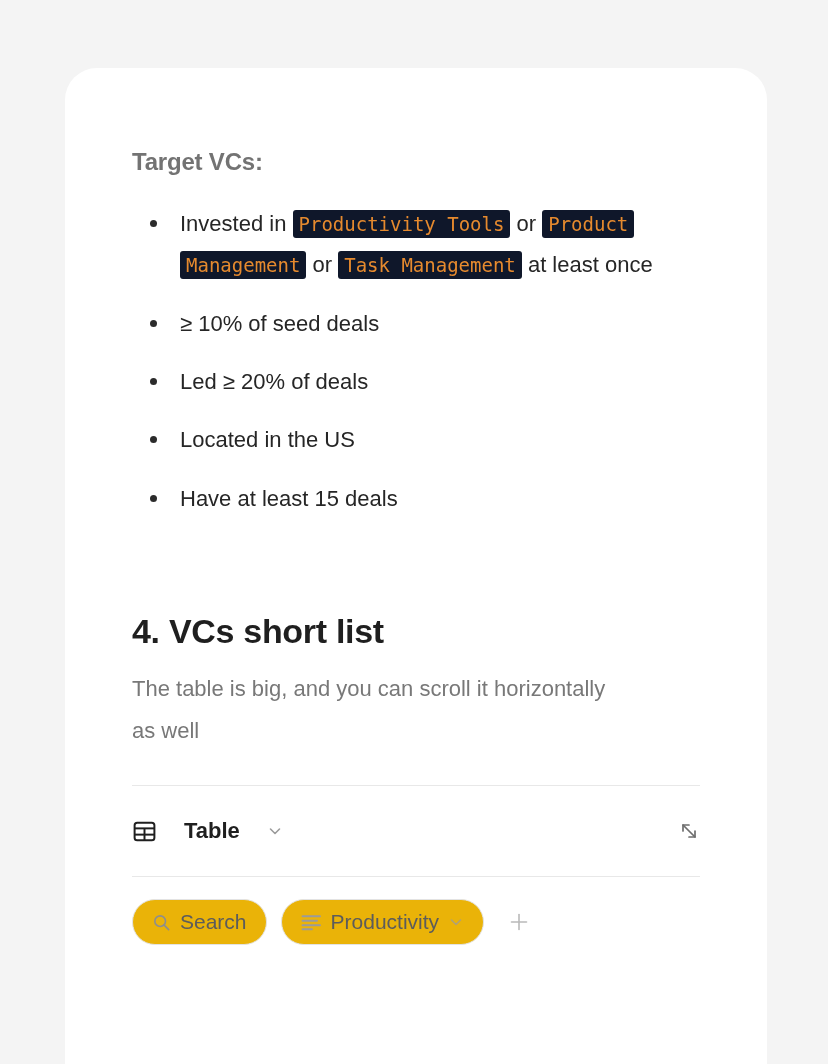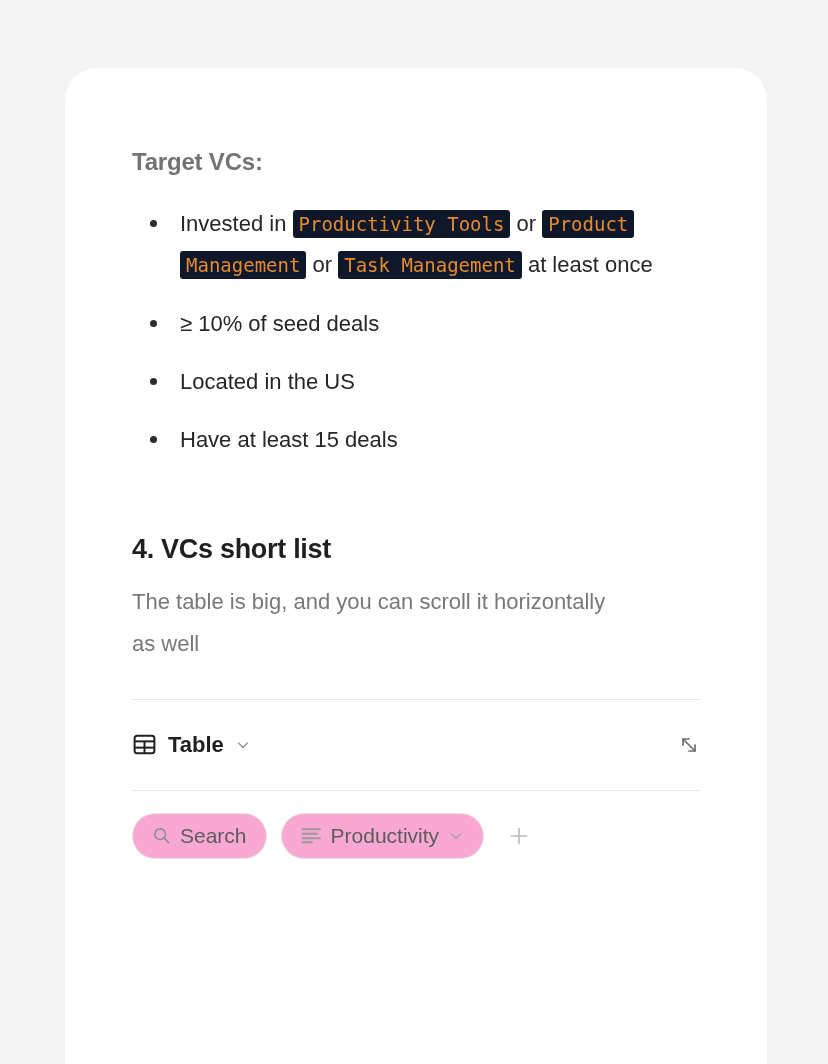--- a/index.html
+++ b/index.html
@@ -37,26 +37,26 @@
   .sub-heading {
     font-size: 24px;
     font-weight: bold;
     color: #737373;
     letter-spacing: -0.2px;
     padding-top: 80px;
     line-height: 1.2;
   }
 
   .section-heading {
-    font-size: 27px;
+    font-size: 34px;
     font-weight: bold;
     color: #1f1f1f;
     letter-spacing: -0.3px;
     line-height: 1.2;
-    margin-top: 72px;
+    margin-top: 92px;
   }
 
   .section-desc {
     font-size: 22px;
     color: #787878;
     line-height: 1.9;
     margin-top: 16px;
     max-width: 480px;
   }
 
@@ -111,21 +111,21 @@
     display: flex;
     align-items: center;
     height: 90px;
     padding: 0 67px;
     justify-content: space-between;
   }
 
   .view-left {
     display: flex;
     align-items: center;
-    gap: 11px;
+    gap: 27px;
   }
 
   .view-name {
     font-size: 22px;
     font-weight: bold;
     color: #1f1f1f;
   }
 
   
   #filter-bar {
@@ -136,21 +136,21 @@
   }
 
   .pill {
     display: flex;
     align-items: center;
     gap: 9px;
     height: 46px;
     padding: 0 19px;
     border: 1px solid #e3e3e3;
     border-radius: 23px;
-    background: #f9a8d4;
+    background: #eab308;
     font-size: 21px;
     color: #5c5c5c;
     white-space: nowrap;
   }
 
   .pill.active {
     border-color: #aacdf7;
     background: #eef5fe;
     color: #2176d9;
   }
@@ -173,20 +173,21 @@
 
 <div id="doc-card">
 
   <div class="card-inner">
 
     <div class="sub-heading">Target VCs:</div>
 
     <ul class="criteria">
         <li><span>Invested in </span><span class="code-chip">Productivity Tools</span><span> or </span><span class="code-chip">Product Management</span><span> or </span><span class="code-chip">Task Management</span><span> at least once</span></li>
         <li><span>≥ 10% of seed deals</span></li>
+        <li><span>Led ≥ 20% of deals</span></li>
         <li><span>Located in the US</span></li>
         <li><span>Have at least 15 deals</span></li>
       </ul>
 
     <div class="section-heading">4. VCs short list</div>
 
     <div class="section-desc">The table is big, and you can scroll it horizontally as well</div>
 
   </div>
 

